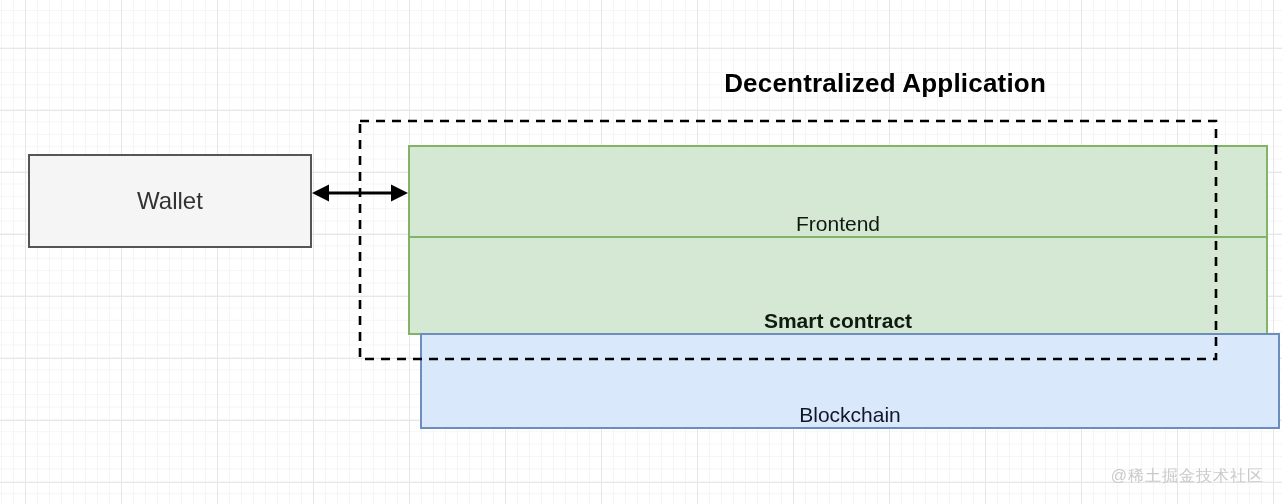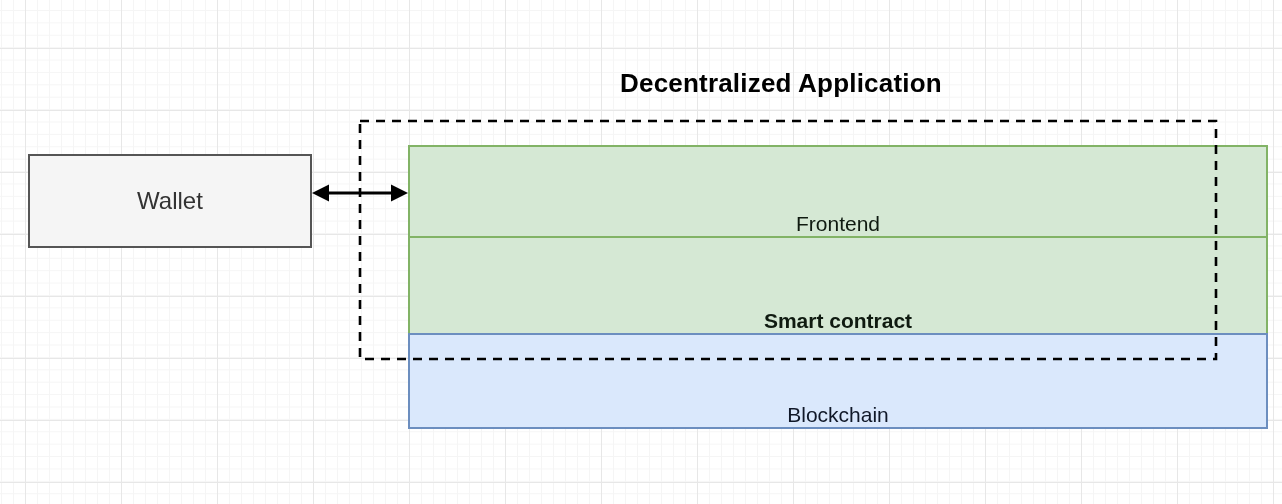--- a/index.html
+++ b/index.html
@@ -28,21 +28,21 @@
       0 48px,
       1px 0,
       0 10px;
   }
 
   .diagram-title {
     position: absolute;
     left: 620px;
     top: 68px;
     width: 426px;
-    text-align: left;
+    text-align: right;
     font-size: 26px;
     font-weight: bold;
     color: #000000;
     letter-spacing: 0.2px;
   }
 
   .wallet-box {
     position: absolute;
     left: 28px;
     top: 154px;
@@ -79,20 +79,21 @@
     background: #d5e8d4;
     border: 2px solid #82b366;
     font-weight: bold;
   }
   .layer-blockchain {
     top: 333px;
     height: 96px;
     background: #dae8fc;
     border: 2px solid #6c8ebf;
     color: #101828;
+    margin-left: 12px;
   }
 
   .dashed-container {
     position: absolute;
     left: 358px;
     top: 119px;
     width: 860px;
     height: 242px;
     pointer-events: none;
   }
@@ -140,14 +141,15 @@
   <svg class="dashed-container" width="860" height="242" viewBox="0 0 860 242">
     <rect x="2" y="2" width="856" height="238" fill="none" stroke="#000000" stroke-width="2.6" stroke-dasharray="9 7"></rect>
   </svg>
 
   <svg class="arrow-wrap" width="104" height="30" viewBox="0 0 104 30">
     <line x1="16" y1="15" x2="88" y2="15" stroke="#000000" stroke-width="3.2"></line>
     <polygon points="4,15 21,6.5 21,23.5" fill="#000000"></polygon>
     <polygon points="100,15 83,6.5 83,23.5" fill="#000000"></polygon>
   </svg>
 
+  <div class="watermark">@稀土掘金技术社区</div>
 
 </div>
 
 </body></html>

